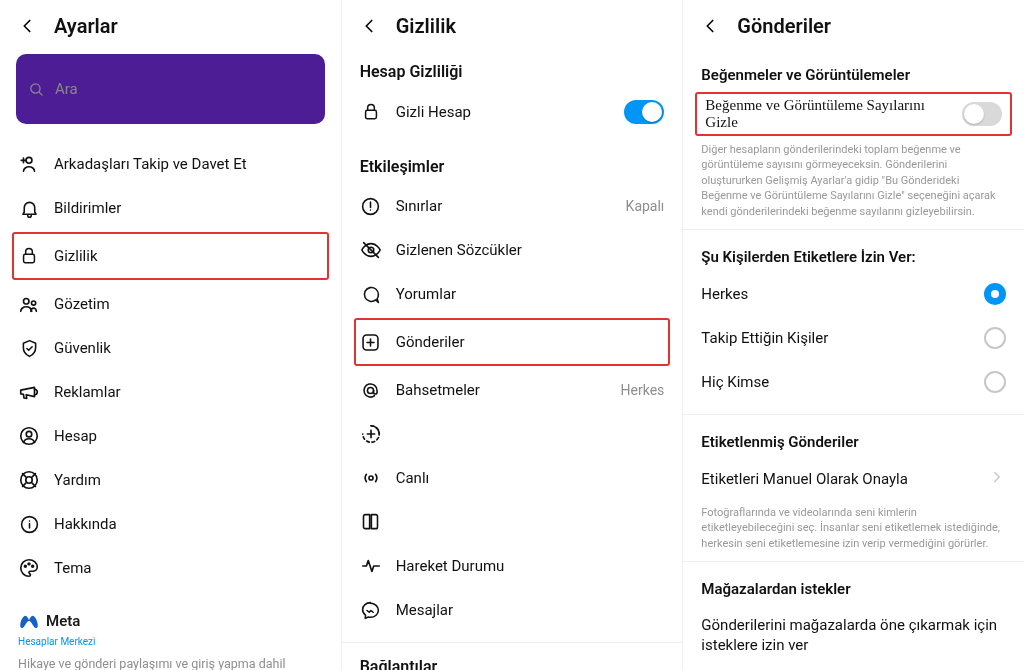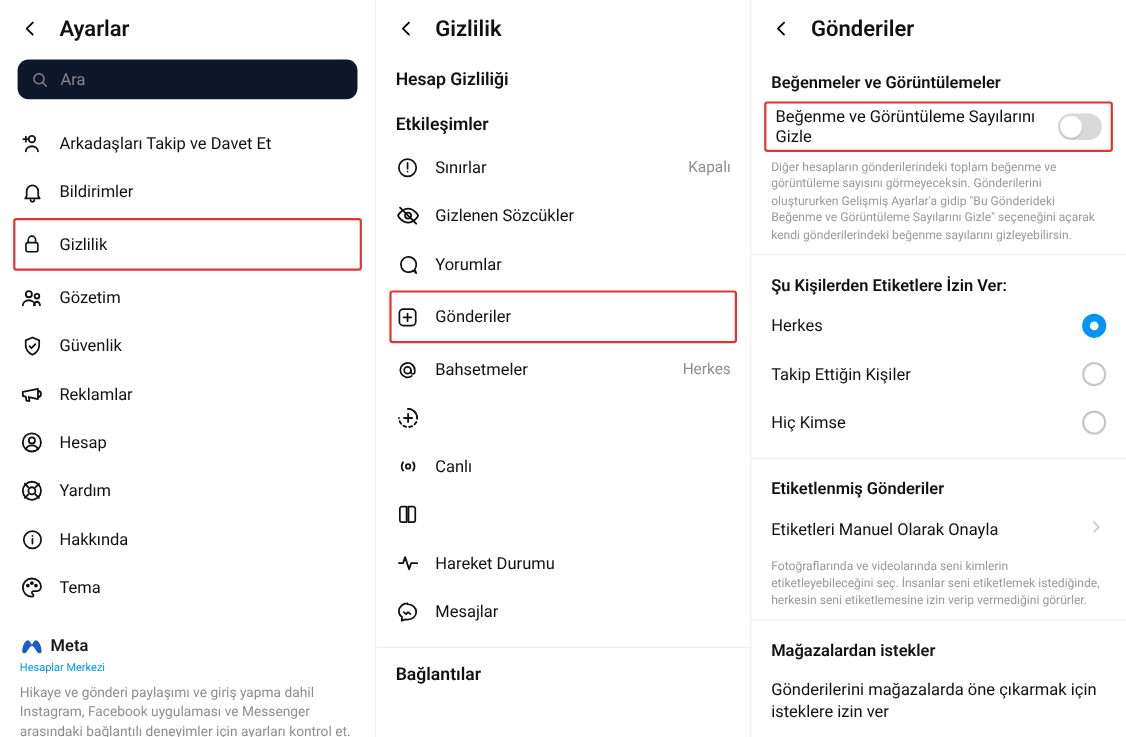--- a/index.html
+++ b/index.html
@@ -5,21 +5,21 @@
   * { box-sizing: border-box; margin: 0; padding: 0; }
   html, body { width: 1024px; height: 670px; font-family: -apple-system, "Segoe UI", Roboto, Helvetica, Arial, sans-serif; background: #fff; overflow: hidden; }
   .wrap { display: flex; width: 100%; height: 100%; }
   .panel { flex: 1 1 0; border-right: 1px solid #eee; overflow: hidden; display: flex; flex-direction: column; }
   .panel:last-child { border-right: none; }
   .header { display: flex; align-items: center; padding: 14px 16px 10px; gap: 16px; }
   .header .back { width: 22px; height: 22px; display: flex; align-items: center; justify-content: center; cursor: pointer; }
   .header h1 { font-size: 20px; font-weight: 600; color: #111; }
   .scroll { flex: 1; overflow-y: auto; padding: 0 14px 18px; }
   
-  .search { display: flex; align-items: center; gap: 10px; background: #0f172a; border-radius: 10px; padding: 9px 12px; margin: 6px 2px 18px; color: #888; }
+  .search { display: flex; align-items: center; gap: 10px; background: #4c1d95; border-radius: 10px; padding: 26px 12px; margin: 6px 2px 18px; color: #888; }
   .search span { font-size: 15px; color: #888; }
   .row { display: flex; align-items: center; gap: 14px; padding: 11px 4px; font-size: 15px; color: #111; cursor: pointer; }
   .row .ico { width: 22px; height: 22px; display: flex; align-items: center; justify-content: center; color: #111; flex-shrink: 0; }
   .row .label { flex: 1; }
   .row .trail { color: #8e8e8e; font-size: 14px; margin-left: 12px; }
   .highlight-box { border: 2px solid #e03434; border-radius: 3px; margin: 2px -2px; }
   .section-title { font-size: 16px; font-weight: 600; color: #111; margin: 14px 4px 8px; }
   
   .toggle { width: 40px; height: 24px; border-radius: 12px; position: relative; flex-shrink: 0; }
   .toggle.off { background: #d9d9d9; }
@@ -36,21 +36,21 @@
   .meta-logo svg { color: #175eca; }
   .meta-logo span { font-size: 15px; font-weight: 600; color: #1a1a1a; }
   .link { color: #0095f6; font-size: 10px; padding: 6px 4px 4px; cursor: pointer; }
   .foot-desc { color: #8e8e8e; font-size: 12.5px; line-height: 1.45; padding: 4px 4px 0; }
   
   .p3 .section { margin-top: 12px; }
   .p3 .section h2 { font-size: 15px; font-weight: 600; color: #111; padding: 6px 4px 6px; }
   .p3 .prow { display: flex; align-items: center; padding: 11px 4px; gap: 12px; cursor: pointer; }
   .p3 .prow .plabel { flex: 1; font-size: 15px; color: #111; }
   .p3 .desc { font-size: 11px; line-height: 1.4; color: #999; padding: 4px 4px 0; }
-  .p3 .highlight-box .prow { padding: 3px 8px; }
+  .p3 .highlight-box .prow { padding: 3px 8px; font-family: Liberation Serif, serif; }
   .hr { height: 1px; background: #eee; margin: 10px -14px; }
   .chev { color: #c7c7c7; }
   
   svg { stroke: currentColor; fill: none; stroke-width: 1.8; stroke-linecap: round; stroke-linejoin: round; }
 </style>
 </head>
 <body>
 
 <div class="wrap">
 
@@ -187,20 +187,30 @@
     <div class="header">
       <div class="back">
         <svg width="22" height="22" viewBox="0 0 24 24">
             <path d="M15 6l-6 6 6 6"></path>
           </svg>
       </div>
       <h1>Gizlilik</h1>
     </div>
     <div class="scroll">
       <div class="section-title">Hesap Gizliliği</div>
+      <div class="row">
+        <span class="ico">
+            <svg width="20" height="20" viewBox="0 0 24 24">
+              <rect x="5.5" y="10" width="13" height="10" rx="2"></rect>
+              <path d="M8 10V7a4 4 0 118 0v3"></path>
+            </svg>
+          </span>
+        <span class="label">Gizli Hesap</span>
+        <span class="toggle on"></span>
+      </div>
 
       <div class="section-title" style="margin-top:22px">Etkileşimler</div>
 
       <div class="row">
         <span class="ico">
             <svg width="21" height="21" viewBox="0 0 24 24">
               <circle cx="12" cy="12" r="9"></circle>
               <path d="M12 7v6M12 16h0.01"></path>
             </svg>
           </span>

